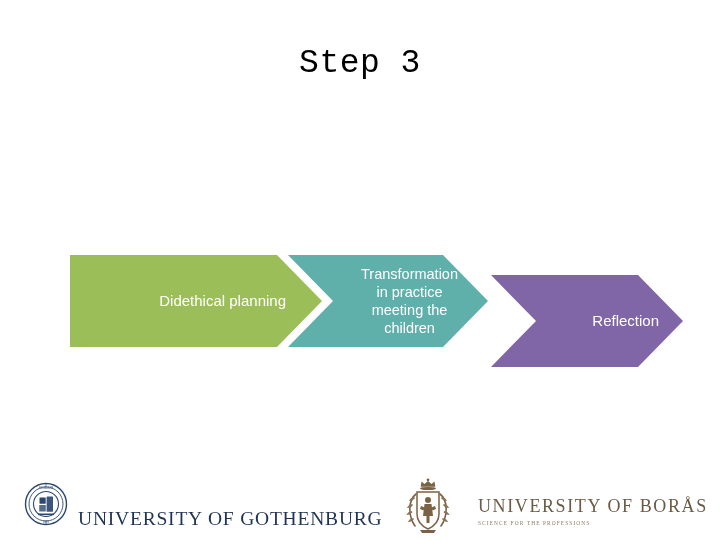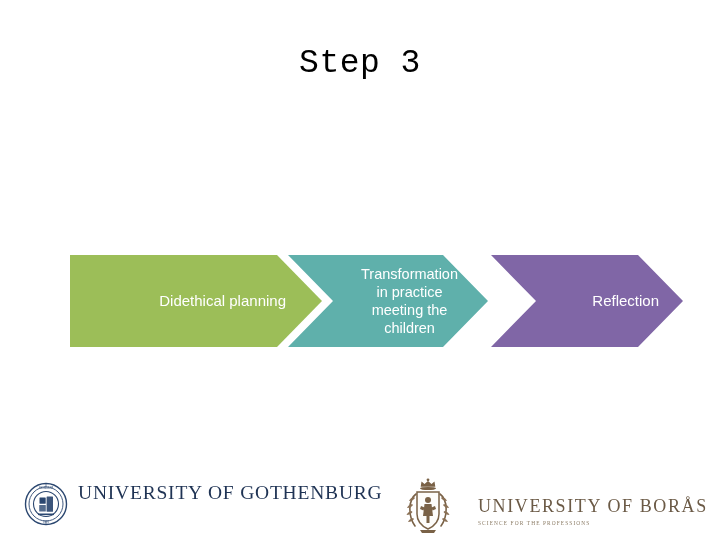--- a/index.html
+++ b/index.html
@@ -82,34 +82,35 @@
   #chevron-2 .chevron-label {
     padding-left: 34px;
     padding-right: 30px;
     font-size: 14.5px;
   }
   #chevron-3 {
     left: 491px;
     width: 192px;
     background: #8066A6;
     clip-path: polygon(0 0, 147px 0, 192px 50%, 147px 100%, 0 100%, 45px 50%);
+    margin-top: 20px;
   }
   #chevron-3 .chevron-label {
     padding-left: 32px;
     padding-right: 24px;
     font-size: 15px;
   }
 
   
   #logo-gothenburg {
     position: absolute;
     left: 24px;
     top: 482px;
     display: flex;
-    align-items: flex-start;
+    align-items: flex-end;
     gap: 10px;
   }
   #logo-gothenburg .wordmark {
     font-family: "Liberation Serif", serif;
     font-size: 19.5px;
     letter-spacing: 0.8px;
     color: #1F3354;
     white-space: nowrap;
   }
   #logo-boras {

